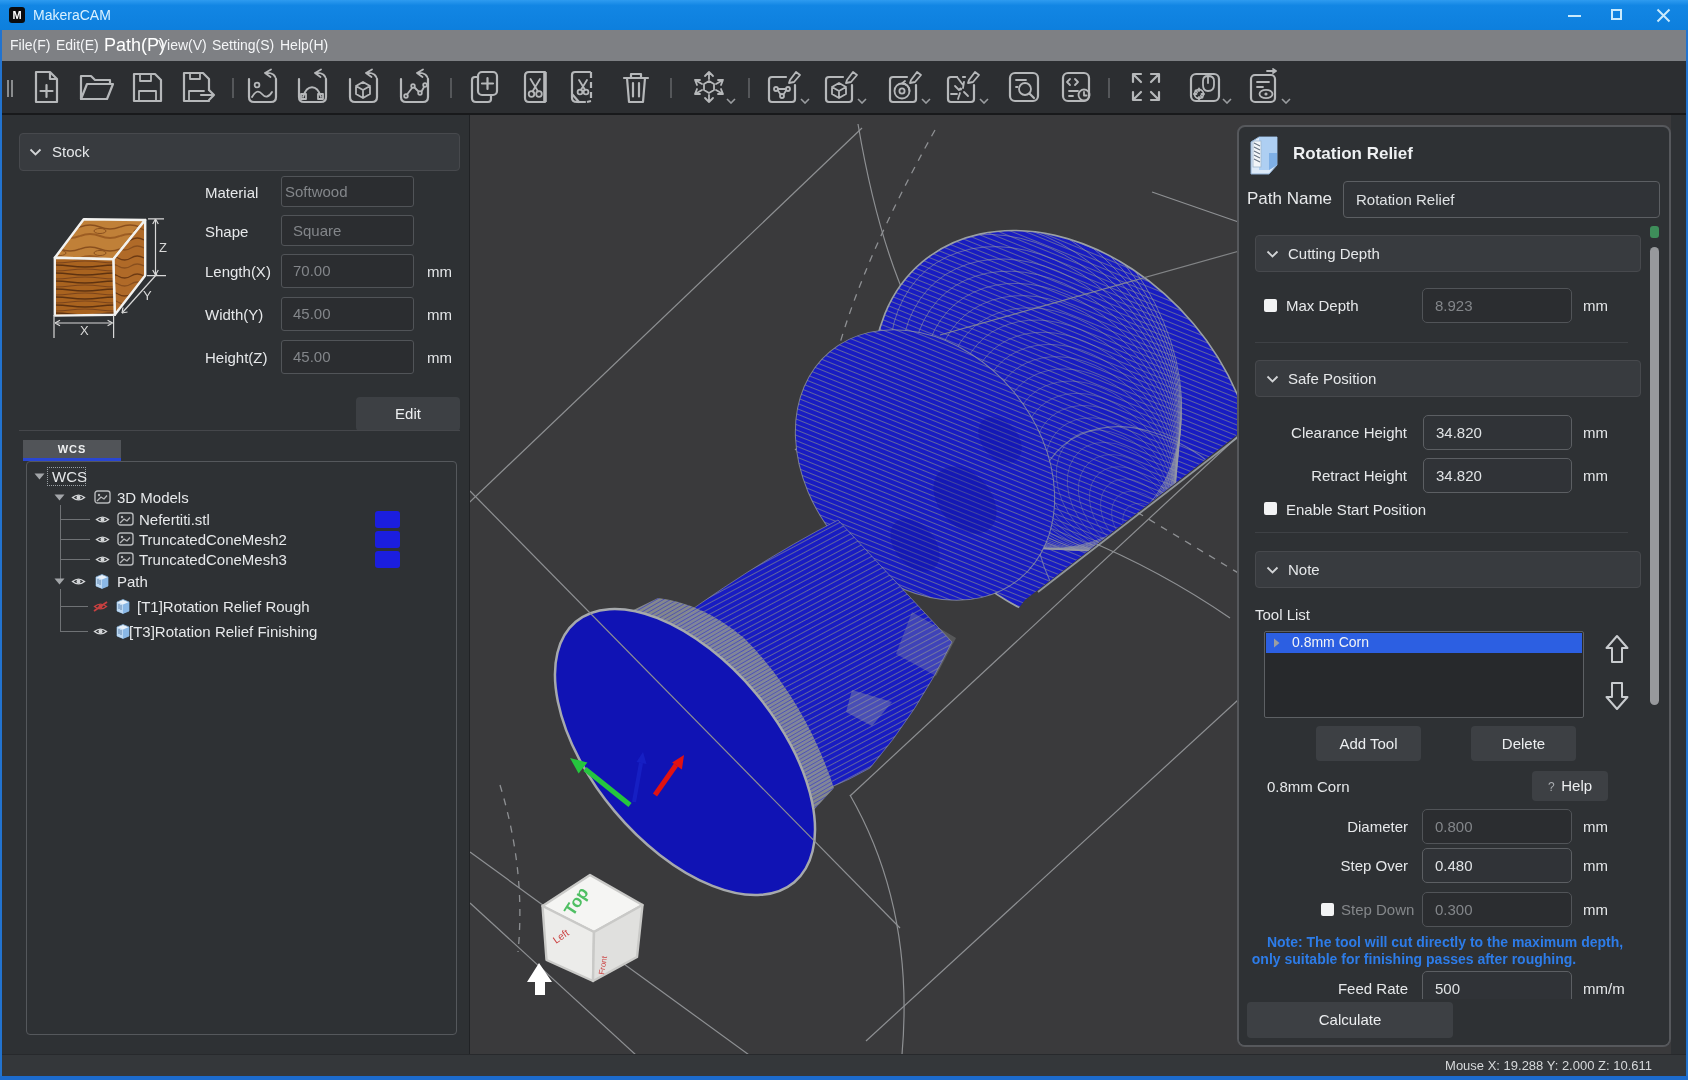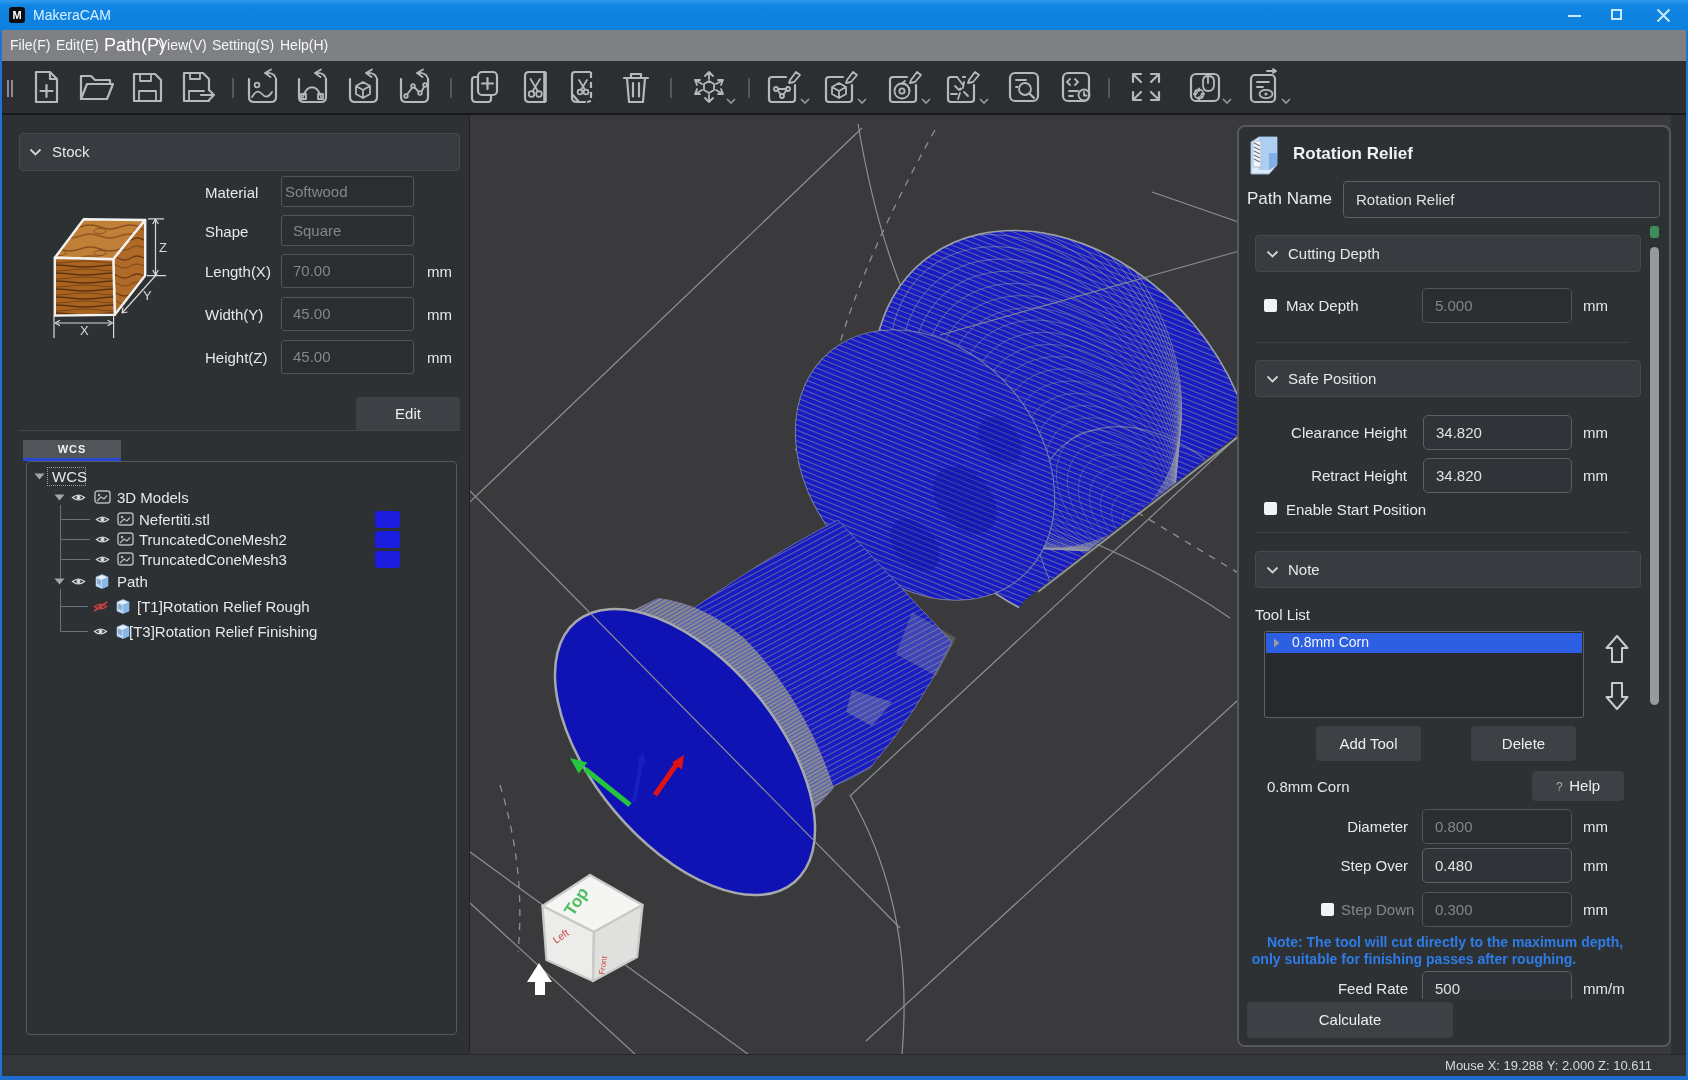--- a/index.html
+++ b/index.html
@@ -289,21 +289,21 @@
 <div class="abs" style="left:54px;top:17px;color:#eef0f2;font-size:17px;font-weight:bold;">Rotation Relief</div>
 <div class="abs" style="left:8px;top:62px;color:#e8eaec;font-size:17px;">Path Name</div>
 <div class="ibox" style="left:104px;top:54px;width:317px;height:37px;line-height:35px;padding-left:12px;">Rotation Relief</div>
 <div class="hdr" style="left:16px;top:108px;width:386px;height:37px;"></div>
 <svg class="abs" style="left:27px;top:123px" width="13" height="9">
       <path d="M1.5 1.5 L6.5 6.5 L11.5 1.5" stroke="#d2d4d6" stroke-width="1.8" fill="none"></path>
     </svg>
 <div class="lbl" style="left:49px;top:108px;height:37px;line-height:37px;">Cutting Depth</div>
 <div class="chk" style="left:25px;top:172px;"></div>
 <div class="lbl" style="left:47px;top:170px;">Max Depth</div>
-<div class="box" style="left:183px;top:161px;width:150px;height:35px;line-height:33px;padding-left:12px;border-radius:5px;">5.000</div>
+<div class="box" style="left:183px;top:161px;width:150px;height:35px;line-height:33px;padding-left:12px;border-radius:5px;">8.923</div>
 <div class="mm" style="left:344px;top:170px;">mm</div>
 <div class="abs" style="left:16px;top:215px;width:373px;height:1px;background:#3e4145;"></div>
 <div class="hdr" style="left:16px;top:233px;width:386px;height:37px;"></div>
 <svg class="abs" style="left:27px;top:248px" width="13" height="9">
       <path d="M1.5 1.5 L6.5 6.5 L11.5 1.5" stroke="#d2d4d6" stroke-width="1.8" fill="none"></path>
     </svg>
 <div class="lbl" style="left:49px;top:233px;height:37px;line-height:37px;">Safe Position</div>
 <div class="lbl" style="left:16px;top:297px;width:152px;text-align:right;">Clearance Height</div>
 <div class="ibox" style="left:184px;top:288px;width:149px;height:35px;line-height:33px;padding-left:12px;border-radius:5px;">34.820</div>
 <div class="mm" style="left:344px;top:297px;">mm</div>
@@ -328,21 +328,21 @@
 </div>
 <svg class="abs" style="left:365px;top:507px" width="26" height="30">
       <path d="M8 28 V14 H2.5 L13 2 L23.5 14 H18 V28 Z" stroke="#c9cccf" stroke-width="2" fill="none" stroke-linejoin="round"></path>
     </svg>
 <svg class="abs" style="left:365px;top:554px" width="26" height="30">
       <path d="M8 2 V16 H2.5 L13 28 L23.5 16 H18 V2 Z" stroke="#c9cccf" stroke-width="2" fill="none" stroke-linejoin="round"></path>
     </svg>
 <div class="btn" style="left:77px;top:599px;width:105px;height:35px;line-height:35px;">Add Tool</div>
 <div class="btn" style="left:232px;top:599px;width:105px;height:35px;line-height:35px;">Delete</div>
 <div class="lbl" style="left:28px;top:651px;">0.8mm Corn</div>
-<div class="btn" style="left:293px;top:644px;width:92px;height:30px;line-height:30px;"><span style="color:#a9acb0;font-size:12px;">?&nbsp;&nbsp;</span>Help</div>
+<div class="btn" style="left:293px;top:644px;width:76px;height:30px;line-height:30px;"><span style="color:#a9acb0;font-size:12px;">?&nbsp;&nbsp;</span>Help</div>
 <div class="lbl" style="left:16px;top:691px;width:153px;text-align:right;">Diameter</div>
 <div class="box" style="left:183px;top:682px;width:150px;height:35px;line-height:33px;padding-left:12px;border-radius:5px;">0.800</div>
 <div class="mm" style="left:344px;top:691px;">mm</div>
 <div class="lbl" style="left:16px;top:730px;width:153px;text-align:right;">Step Over</div>
 <div class="ibox" style="left:183px;top:721px;width:150px;height:35px;line-height:33px;padding-left:12px;border-radius:5px;">0.480</div>
 <div class="mm" style="left:344px;top:730px;">mm</div>
 <div class="chk" style="left:82px;top:776px;"></div>
 <div class="dlbl" style="left:102px;top:774px;">Step Down</div>
 <div class="box" style="left:183px;top:765px;width:150px;height:35px;line-height:33px;padding-left:12px;border-radius:5px;">0.300</div>
 <div class="mm" style="left:344px;top:774px;">mm</div>

